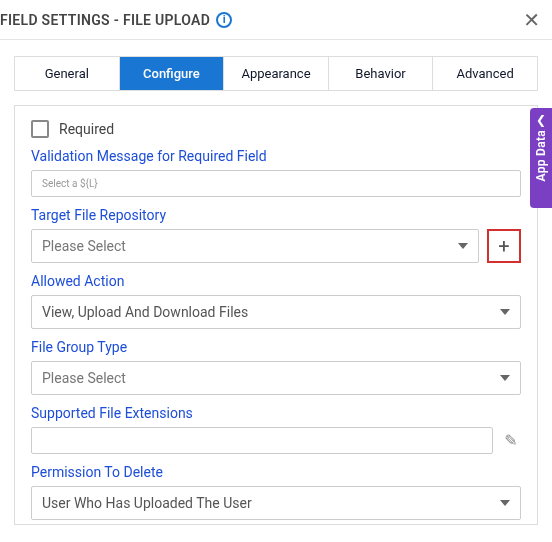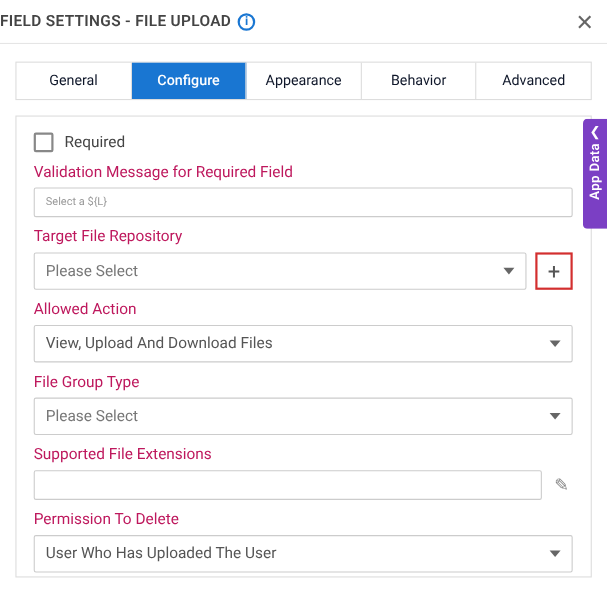--- a/index.html
+++ b/index.html
@@ -11,21 +11,21 @@
 .tabs{display:flex;border:1px solid #ddd;margin:16px 14px 14px}
 .tab{flex:1;text-align:center;padding:9px 4px;font-size:13px;color:#0f172a;cursor:pointer;border-right:1px solid #ddd}
 .tab:last-child{border-right:none}
 .tab.active{background:#1976d2;color:#fff;font-weight:500}
 .panel{border:1px solid #ddd;margin:0 14px;padding:14px 16px 16px;height:420px;overflow-y:auto;position:relative}
 .panel::-webkit-scrollbar{width:6px}
 .panel::-webkit-scrollbar-thumb{background:#bbb;border-radius:3px}
 .cb-row{display:flex;align-items:center;margin-bottom:10px}
 .checkbox{width:18px;height:18px;border:2px solid #888;border-radius:2px;margin-right:10px;display:inline-flex;align-items:center;justify-content:center;cursor:pointer;flex-shrink:0}
 .cb-label{font-size:14px;color:#444}
-.fld-label{font-size:14px;color:#be185d;margin-bottom:6px;margin-top:10px}
+.fld-label{font-size:14px;color:#1d4ed8;margin-bottom:6px;margin-top:10px}
 .fld-label:first-child{margin-top:0}
 .input{width:100%;height:27px;border:1px solid #ccc;border-radius:2px;padding:0 10px;font-size:10px;color:#333}
 .input::placeholder{color:#999}
 .row{display:flex;align-items:center;gap:8px}
 .row .select,.row .input{flex:1}
 .select{width:100%;height:34px;border:1px solid #ccc;border-radius:2px;padding:14px 10px;font-size:14px;color:#555;display:flex;align-items:center;justify-content:space-between;cursor:pointer;background:#fff}
 .select .val{color:#555}
 .select.placeholder .val{color:#777}
 .chev{width:0;height:0;border-left:5px solid transparent;border-right:5px solid transparent;border-top:6px solid #666}
 .add-btn{width:34px;height:34px;border:2px solid #d32f2f;display:flex;align-items:center;justify-content:center;font-size:20px;color:#555;cursor:pointer;flex-shrink:0}

